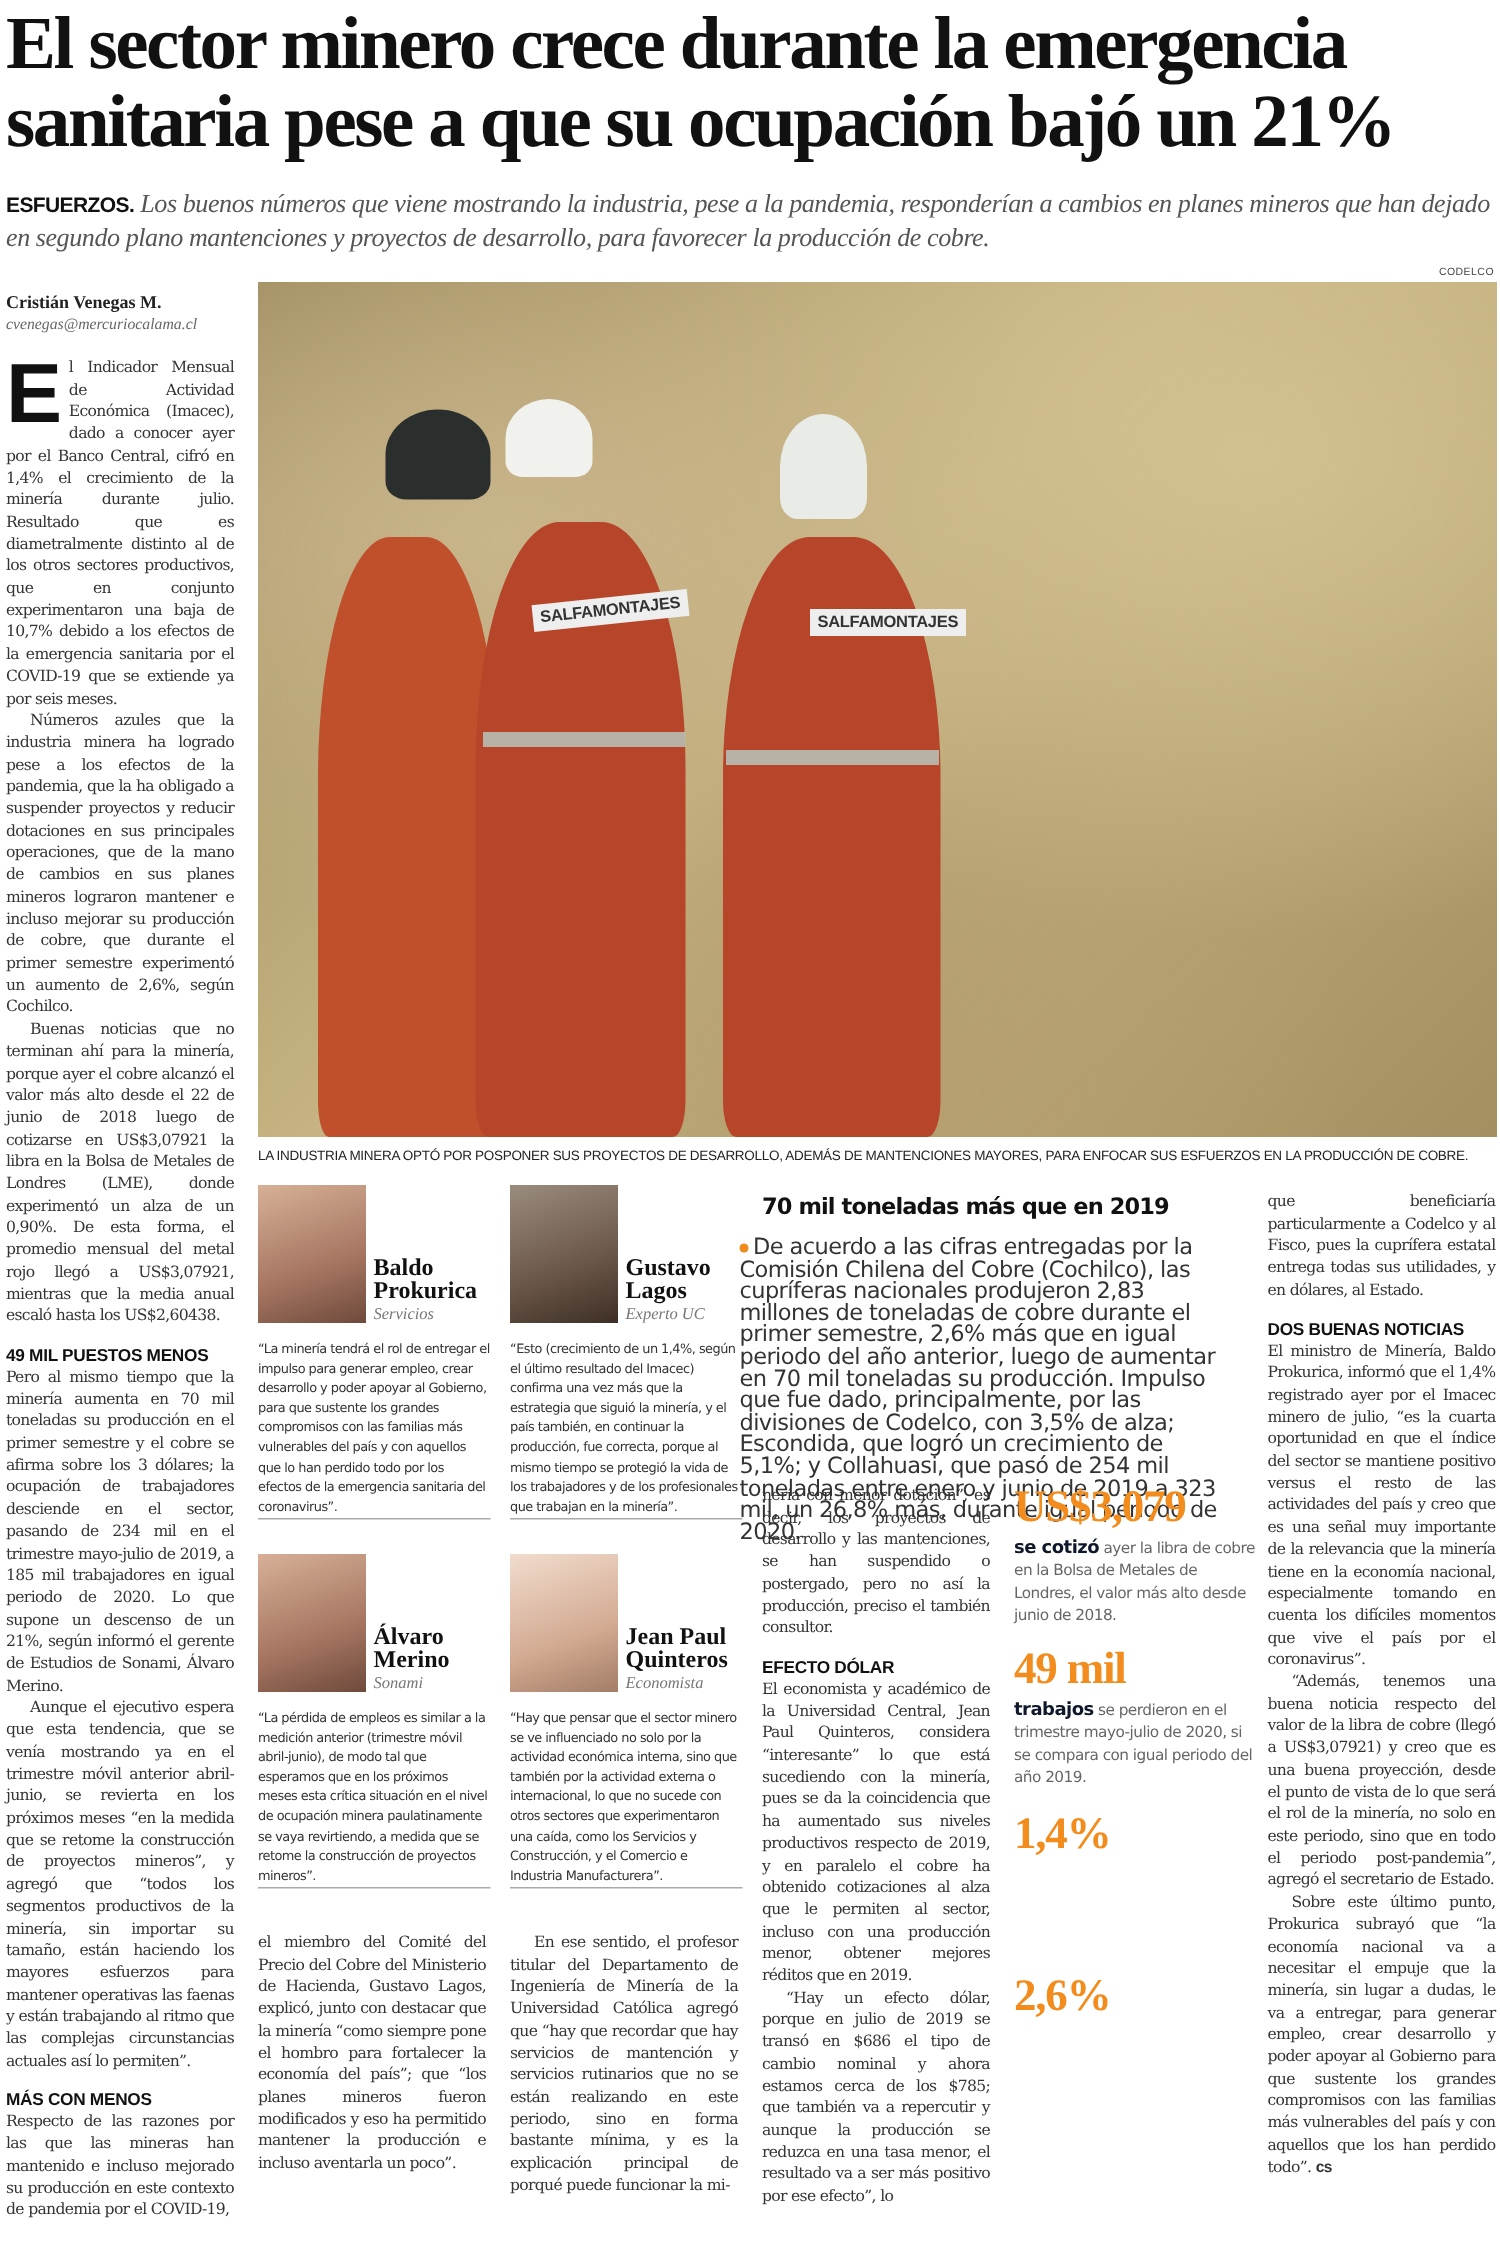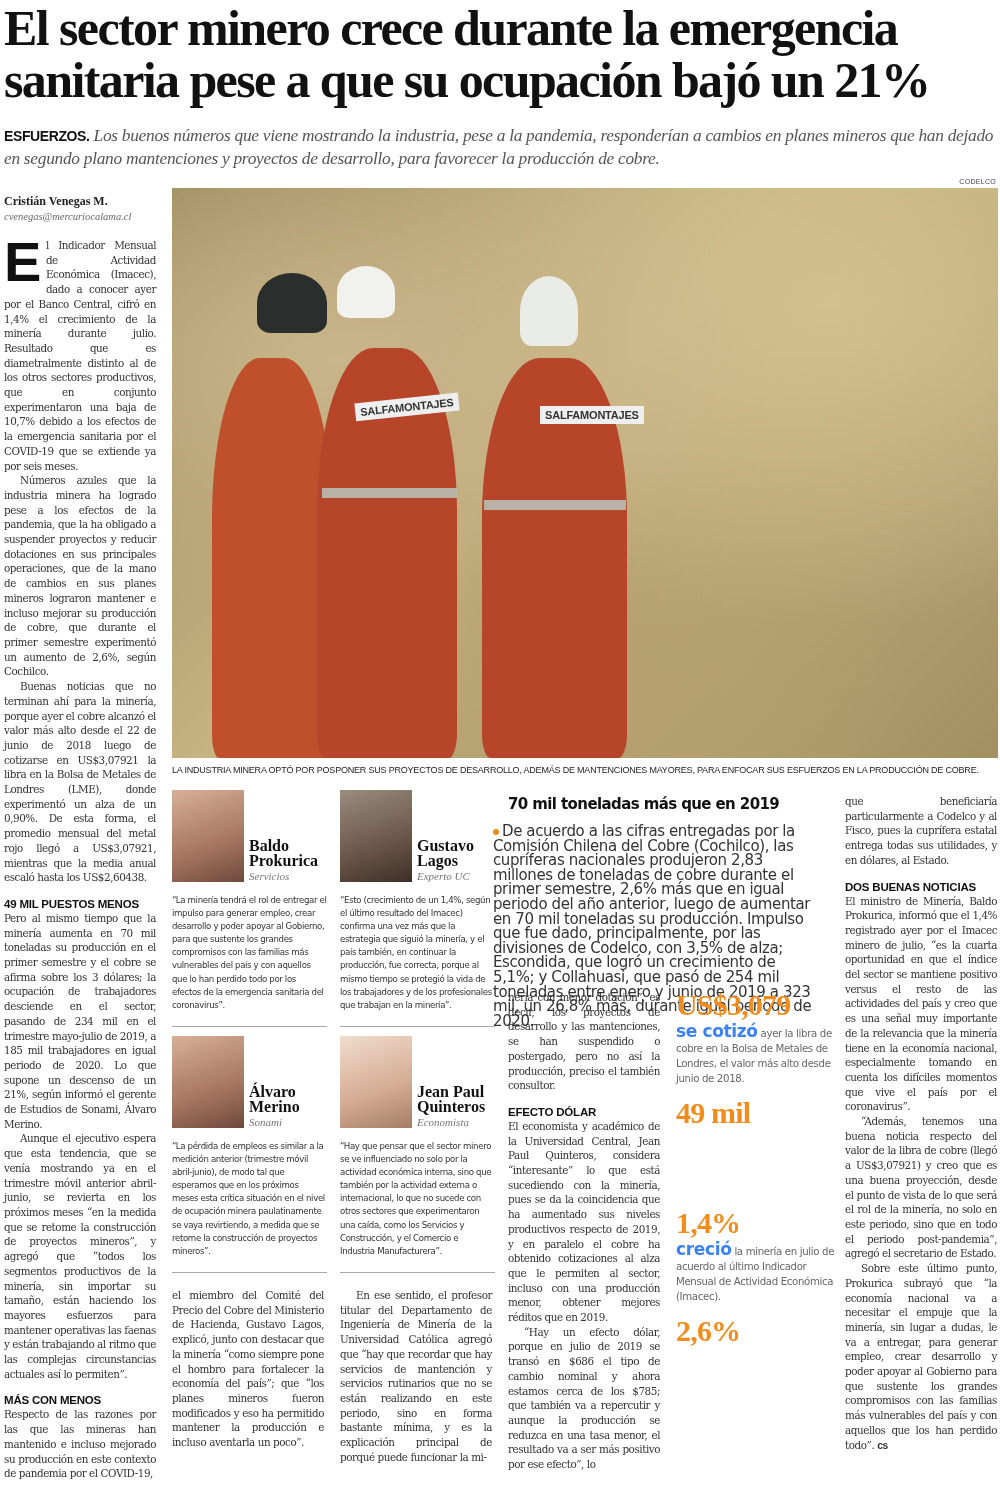--- a/index.html
+++ b/index.html
@@ -44,30 +44,30 @@
 
   .caption { position: absolute; left: 172px; top: 765px; width: 826px; font-family: "Liberation Sans", sans-serif; font-size: 9px; color: #222; letter-spacing: -0.2px; white-space: nowrap; }
 
   .profile { position: absolute; width: 155px; }
   .profile .pic { width: 72px; height: 92px; background: linear-gradient(160deg, #d7b097, #a67561 60%, #6e4a3c); }
   .profile .pic.light { background: linear-gradient(160deg, #f1dccd, #d3ab93 60%, #a47d66); }
   .profile .pic.dark { background: linear-gradient(160deg, #9b8c7e, #6a5648 60%, #3d2e25); }
   .profile .who { position: absolute; left: 77px; top: 48px; }
   .profile .pname { font-family: "Liberation Serif", serif; font-weight: bold; font-size: 16px; line-height: 15px; color: #111; }
   .profile .prole { font-family: "Liberation Serif", serif; font-style: italic; font-size: 11px; color: #777; margin-top: 2px; }
-  .profile .quote { margin-top: 12px; font-family: "DejaVu Sans", sans-serif; font-size: 8.6px; line-height: 13.1px; color: #333; letter-spacing: -0.35px; padding-bottom: 14px; border-bottom: 1px solid #aaa; }
+  .profile .quote { margin-top: 12px; font-family: "DejaVu Sans", sans-serif; font-size: 8.6px; line-height: 13.1px; color: #333; letter-spacing: -0.35px; padding-bottom: 0; border-bottom: 1px solid #aaa; }
 
   .box-title { position: absolute; left: 508px; top: 795px; font-family: "DejaVu Sans", sans-serif; font-weight: bold; font-size: 15px; color: #111; letter-spacing: -0.6px; }
   .box-text { position: absolute; left: 480px; top: 824px; width: 320px; font-family: "DejaVu Sans", sans-serif; font-size: 15px; line-height: 14.6px; color: #333; letter-spacing: -0.4px; margin-left: 13px; }
   .box-text .dot { display: inline-block; width: 6px; height: 6px; border-radius: 50%; background: #f08a1c; margin-right: 3px; vertical-align: 1px; }
 
   .stat { position: absolute; left: 676px; width: 162px; }
   .stat .big { font-family: "Liberation Serif", serif; font-weight: bold; font-size: 30px; line-height: 30px; color: #f28c1d; letter-spacing: -0.8px; }
   .stat .desc { font-family: "DejaVu Sans", sans-serif; font-size: 10.2px; line-height: 15px; color: #666; margin-top: 4px; letter-spacing: -0.35px; }
-  .stat .desc b { color: #3b82f6; font-size: 17px; }
+  .stat .desc b { color: #0f172a; font-size: 12px; }
   .endmark { font-family: "Liberation Sans", sans-serif; font-weight: bold; color: #333; }
 </style>
 </head>
 <body>
 
 <h1 class="headline">El sector minero crece durante la emergencia sanitaria pese a que su ocupación bajó un 21%</h1>
 <div class="bajada">
   <span class="kicker">ESFUERZOS.</span>
   <span>Los buenos números que viene mostrando la industria, pese a la pandemia, responderían a cambios en planes mineros que han dejado en segundo plano mantenciones y proyectos de desarrollo, para favorecer la producción de cobre.</span>
 </div>
@@ -152,24 +152,24 @@
   <p class="noind">El economista y académico de la Universidad Central, Jean Paul Quinteros, considera “interesante” lo que está sucediendo con la minería, pues se da la coincidencia que ha aumentado sus niveles productivos respecto de 2019, y en paralelo el cobre ha obtenido cotizaciones al alza que le permiten al sector, incluso con una producción menor, obtener mejores réditos que en 2019.</p>
   <p>“Hay un efecto dólar, porque en julio de 2019 se transó en $686 el tipo de cambio nominal y ahora estamos cerca de los $785; que también va a repercutir y aunque la producción se reduzca en una tasa menor, el resultado va a ser más positivo por ese efecto”, lo</p>
 </div>
 
 <div class="stat" style="top:990px;">
   <div class="big">US$3,079</div>
   <div class="desc"><b>se cotizó</b> <span>ayer la libra de cobre en la Bolsa de Metales de Londres, el valor más alto desde junio de 2018.</span></div>
 </div>
 <div class="stat" style="top:1098px;">
   <div class="big">49 mil</div>
+  <div class="desc"><b>trabajos</b> <span>se perdieron en el trimestre mayo-julio de 2020, si se compara con igual periodo del año 2019.</span></div>
 </div>
 <div class="stat" style="top:1208px;">
   <div class="big">1,4%</div>
-  <div class="desc"><b>creció</b> <span>la minería en julio de acuerdo al último Indicador Mensual de Actividad Económica (Imacec).</span></div>
 </div>
 <div class="stat" style="top:1316px;">
   <div class="big">2,6%</div>
 </div>
 
 <div class="col" style="left:845px; top:794px; width:152px;">
   <p class="noind">que beneficiaría particularmente a Codelco y al Fisco, pues la cuprífera estatal entrega todas sus utilidades, y en dólares, al Estado.</p>
   <h4>DOS BUENAS NOTICIAS</h4>
   <p class="noind">El ministro de Minería, Baldo Prokurica, informó que el 1,4% registrado ayer por el Imacec minero de julio, “es la cuarta oportunidad en que el índice del sector se mantiene positivo versus el resto de las actividades del país y creo que es una señal muy importante de la relevancia que la minería tiene en la economía nacional, especialmente tomando en cuenta los difíciles momentos que vive el país por el coronavirus”.</p>
   <p>“Además, tenemos una buena noticia respecto del valor de la libra de cobre (llegó a US$3,07921) y creo que es una buena proyección, desde el punto de vista de lo que será el rol de la minería, no solo en este periodo, sino que en todo el periodo post-pandemia”, agregó el secretario de Estado.</p>

